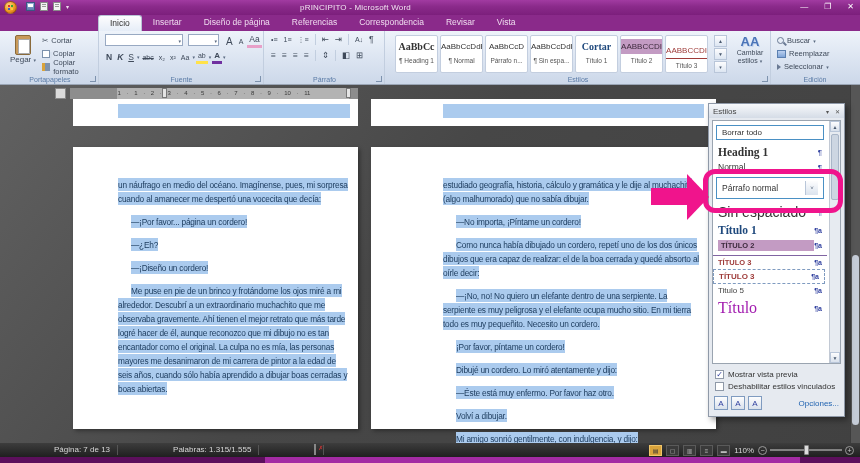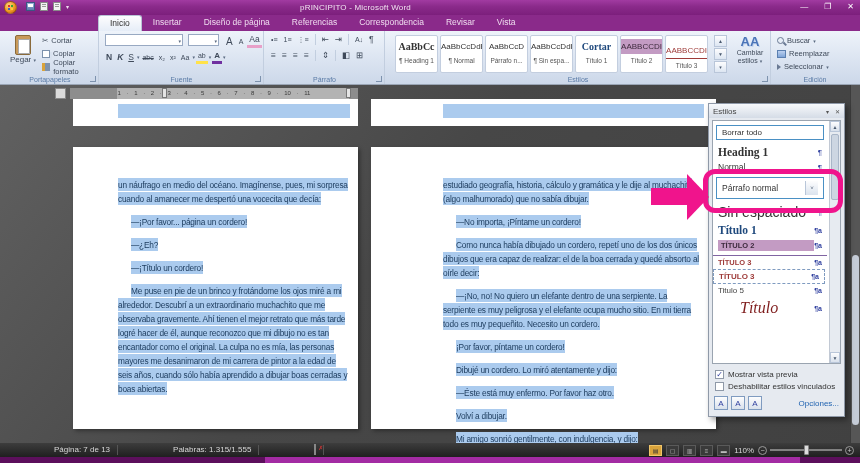--- a/index.html
+++ b/index.html
@@ -129,21 +129,21 @@
   .srow.h1 span.nm{font-family:"Liberation Serif",serif;font-weight:bold;font-size:11.5px;}
   .srow.combosel{border:1px solid #4a90c4;margin:3px 16px 3px 3px;height:22px;}
   .srow.combosel .chev{width:13px;height:14px;border-left:1px solid #b9c6d9;font-size:6px;color:#4a5a70;text-align:center;line-height:14px;background:linear-gradient(#fdfdfe,#dbe3ee);}
   .srow.t1 span.nm{font-family:"Liberation Serif",serif;font-weight:bold;font-size:11.5px;color:#1f497d;}
   .srow.t2 span.nm{background:#c39bc3;color:#3d2a3d;font-size:7.5px;font-weight:bold;padding:1px 3px;flex:1;}
   .srow.t3{border-top:1px solid #8064a2;margin-top:2px;}
   .srow.t3 span.nm{color:#9e3a38;font-size:7.5px;font-weight:bold;}
   .srow.t4{border:1px dashed #7f9bc0;margin-right:15px;}
   .srow.t4 span.nm{color:#9e3a38;font-size:8px;font-weight:bold;}
   .srow.t5 span.nm{color:#444;font-size:8px;}
-  .srow.tbig span.nm{font-family:"Liberation Serif",serif;font-size:16px;color:#7f1d1d;margin-left:22px;font-style:italic;}
+  .srow.tbig span.nm{font-family:"Liberation Serif",serif;font-size:16px;color:#a21caf;}
   .sp-checks{position:absolute;left:6px;top:264px;font-size:8px;color:#333;}
   .cbrow{display:flex;align-items:center;gap:4px;height:12px;}
   .cb{width:9px;height:9px;background:#fff;border:1px solid #8f99a8;font-size:8px;line-height:8px;color:#2e3e9e;text-align:center;}
   .sp-foot{position:absolute;left:5px;right:5px;top:291px;height:16px;display:flex;align-items:center;gap:3px;}
   .fbtn{width:14px;height:14px;background:linear-gradient(#fdfdfe,#d9e1ec);border:1px solid #7f9bc0;font-size:8px;color:#2e3e9e;text-align:center;line-height:13px;}
   .optlink{margin-left:auto;color:#1f62b0;font-size:8px;}
 
   
   .pink-rect{position:absolute;left:703px;top:84px;width:140px;height:44px;border:5px solid #f0148c;border-radius:12px;z-index:10;}
   .pink-arrow-body{position:absolute;left:651px;top:103px;width:37px;height:17px;background:#f0148c;z-index:10;}
@@ -367,21 +367,21 @@
     </div>
     <div class="sliver r">
       <span class="selbar" style="left:72px;right:12px;"></span>
     </div>
 
     <div class="page l">
       <div class="ptext">
         <p><span class="sel">un náufrago en medio del océano. Imagínense, pues, mi sorpresa cuando al amanecer me despertó una vocecita que decía:</span></p>
         <p class="ind"><span class="sel">—¡Por favor... página un cordero!</span></p>
         <p class="ind"><span class="sel">—¿Eh?</span></p>
-        <p class="ind"><span class="sel">—¡Título un cordero!</span></p>
+        <p class="ind"><span class="sel">—¡Diseño un cordero!</span></p>
         <p class="ind"><span class="sel">Me puse en pie de un brinco y frotándome los ojos miré a mi alrededor. Descubrí a un extraordinario muchachito que me observaba gravemente. Ahí tienen el mejor retrato que más tarde logré hacer de él, aunque reconozco que mi dibujo no es tan encantador como el original. La culpa no es mía, las personas mayores me desanimaron de mi carrera de pintor a la edad de seis años, cuando sólo había aprendido a dibujar boas cerradas y boas abiertas.</span></p>
       </div>
     </div>
 
     <div class="page r">
       <div class="ptext">
         <p><span class="sel">estudiado geografía, historia, cálculo y gramática y le dije al muchachito (algo malhumorado) que no sabía dibujar.</span></p>
         <p class="ind"><span class="sel">—No importa, ¡Píntame un cordero!</span></p>
         <p class="ind"><span class="sel">Como nunca había dibujado un cordero, repetí uno de los dos únicos dibujos que era capaz de realizar: el de la boa cerrada y quedé absorto al oírle decir:</span></p>
         <p class="ind"><span class="sel">—¡No, no! No quiero un elefante dentro de una serpiente. La serpiente es muy peligrosa y el elefante ocupa mucho sitio. En mi tierra todo es muy pequeñito. Necesito un cordero.</span></p>

